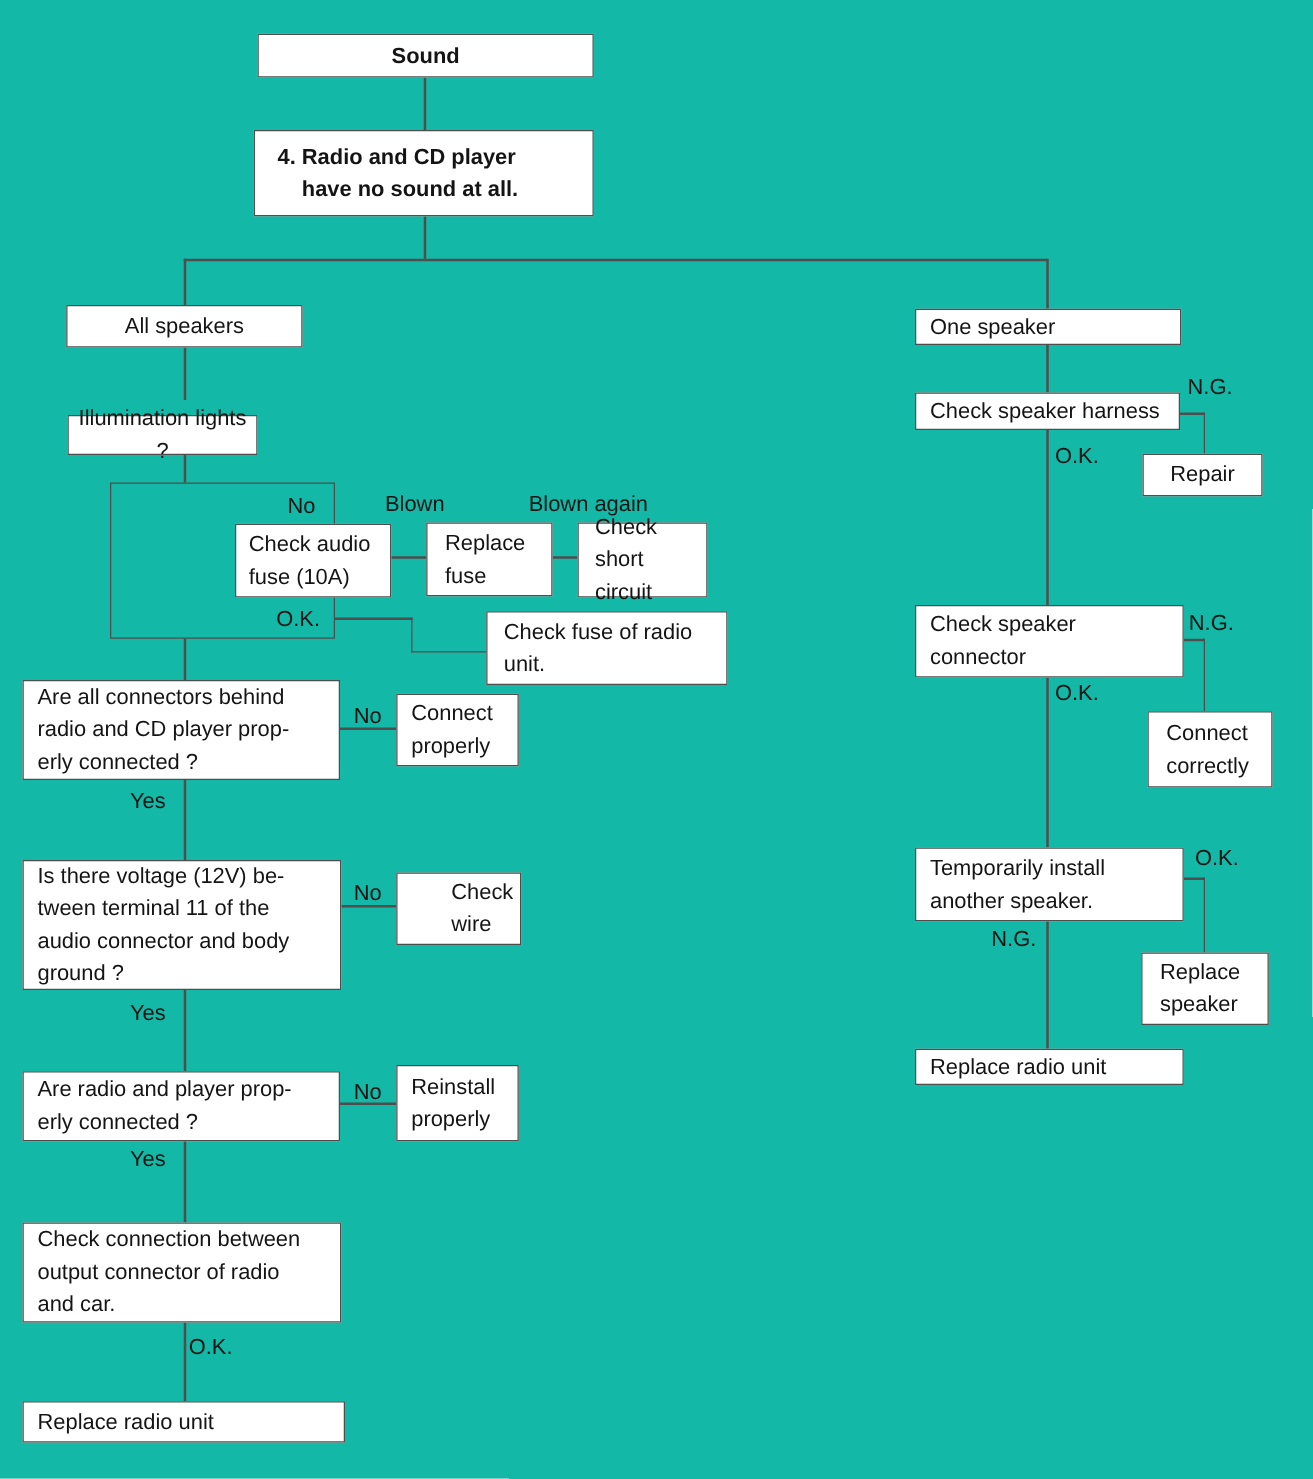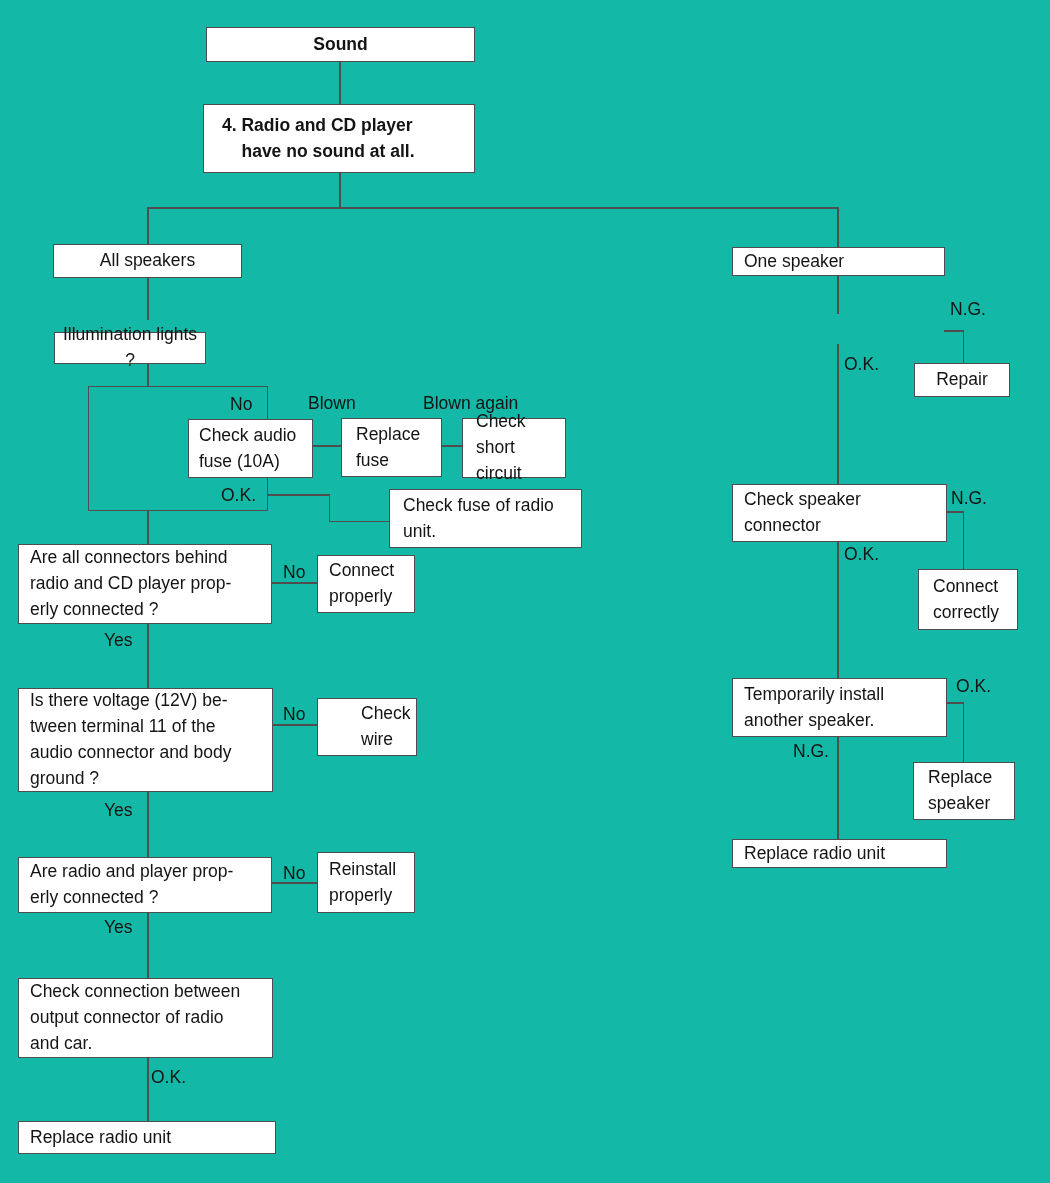--- a/index.html
+++ b/index.html
@@ -110,20 +110,21 @@
 erly connected ?</div>
   <div class="box" style="left:317px;top:852px;width:98px;height:61px;">Reinstall
 properly</div>
 
   <div class="box" style="left:18px;top:978px;width:255px;height:80px;">Check connection between
 output connector of radio
 and car.</div>
   <div class="box" style="left:18px;top:1121px;width:258px;height:33px;">Replace radio unit</div>
 
   <div class="box" style="left:732px;top:247px;width:213px;height:29px;">One speaker</div>
+  <div class="box" style="left:732px;top:314px;width:212px;height:30px;">Check speaker harness</div>
   <div class="box center" style="left:914px;top:363px;width:96px;height:34px;">Repair</div>
 
   <div class="box" style="left:732px;top:484px;width:215px;height:58px;">Check speaker
 connector</div>
   <div class="box" style="left:918px;top:569px;width:100px;height:61px;padding:0 14px;">Connect
 correctly</div>
 
   <div class="box" style="left:732px;top:678px;width:215px;height:59px;">Temporarily install
 another speaker.</div>
   <div class="box" style="left:913px;top:762px;width:102px;height:58px;padding:0 14px;">Replace

